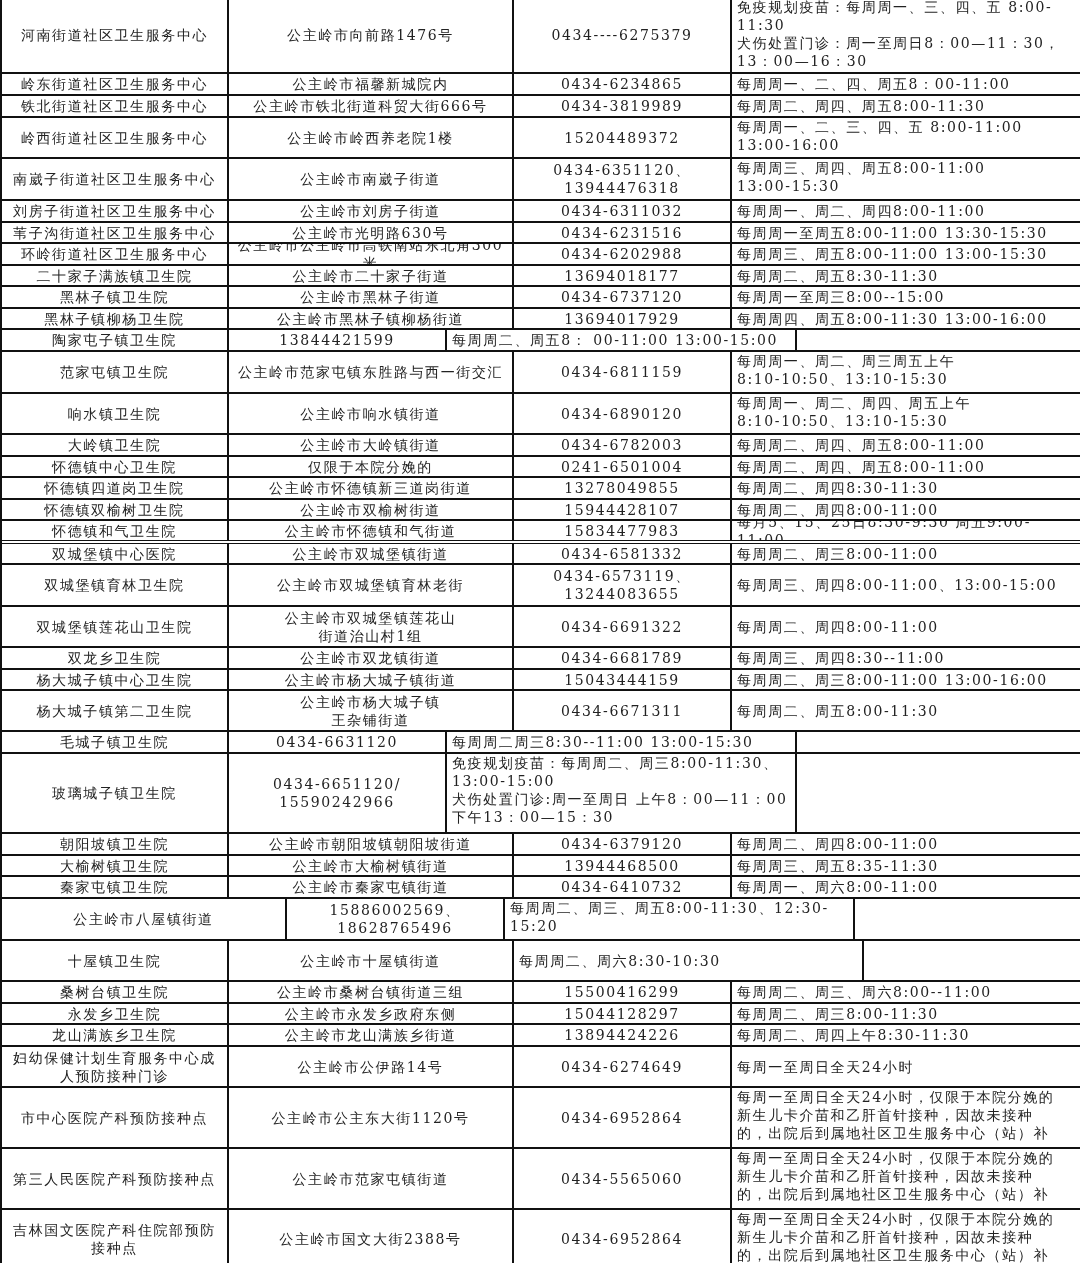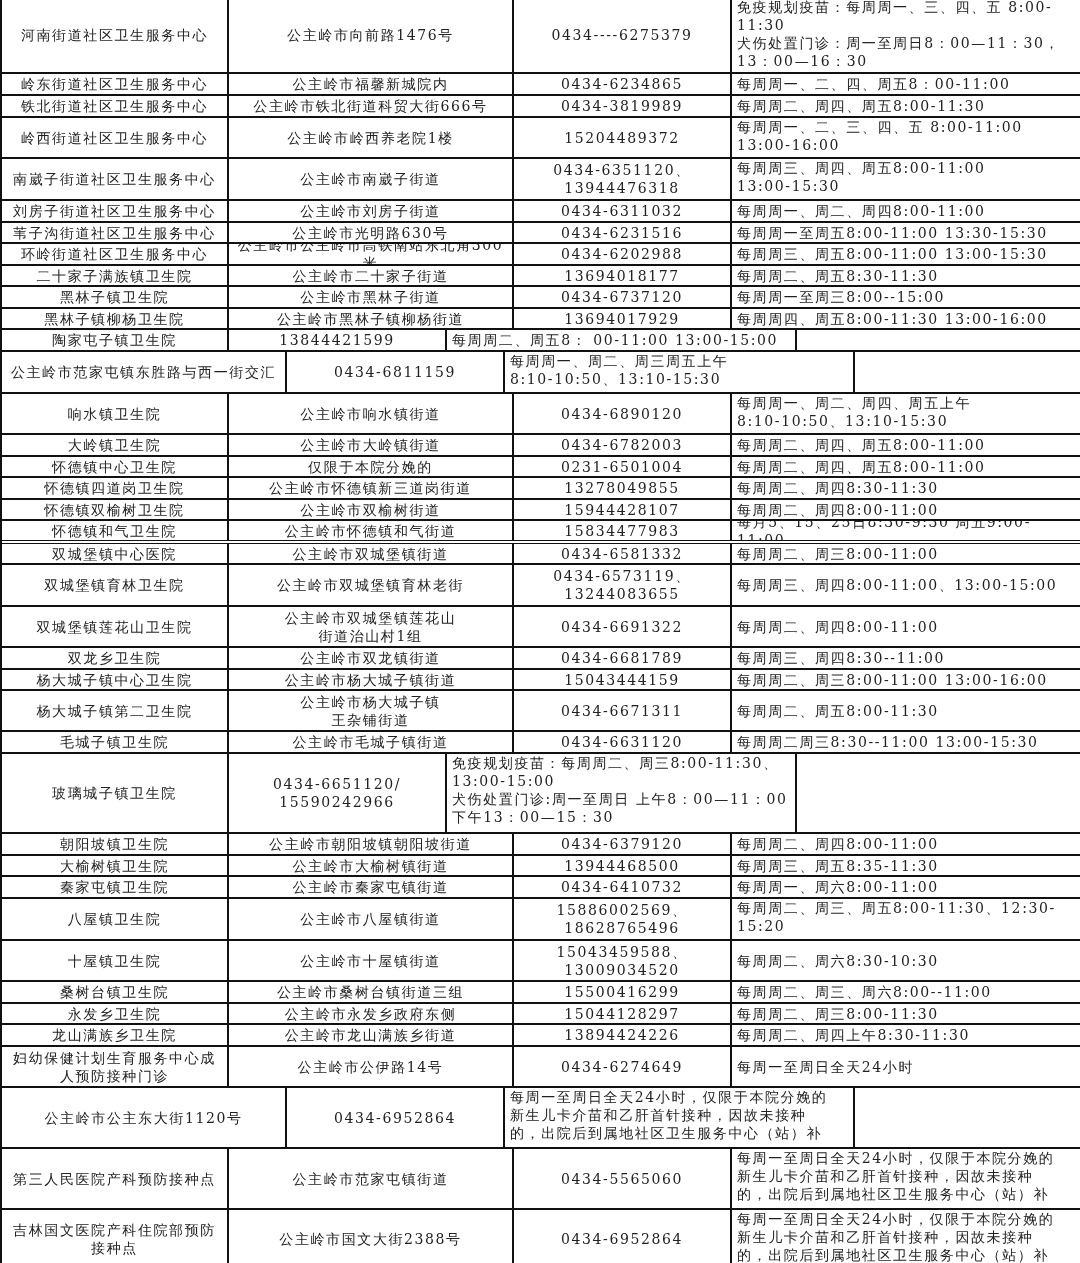--- a/index.html
+++ b/index.html
@@ -211,20 +211,23 @@
       </div>
     <div class="cell c-phone">
         <span class="inner">13844421599</span>
       </div>
     <div class="cell c-hours mid">
         <span class="inner">每周周二、周五8： 00-11:00 13:00-15:00</span>
       </div>
   </div>
 
   <div class="row" style="height: 42px;">
+    <div class="cell c-name">
+        <span class="inner">范家屯镇卫生院</span>
+      </div>
     <div class="cell c-addr">
         <span class="inner">公主岭市范家屯镇东胜路与西一街交汇</span>
       </div>
     <div class="cell c-phone">
         <span class="inner">0434-6811159</span>
       </div>
     <div class="cell c-hours">
         <span class="inner">每周周一、周二、周三周五上午
 8:10-10:50、13:10-15:30</span>
       </div>
@@ -262,21 +265,21 @@
   </div>
 
   <div class="row" style="height: 21px;">
     <div class="cell c-name">
         <span class="inner">怀德镇中心卫生院</span>
       </div>
     <div class="cell c-addr">
         <span class="inner">仅限于本院分娩的</span>
       </div>
     <div class="cell c-phone">
-        <span class="inner">0231-6501004</span>
+        <span class="inner">0241-6501004</span>
       </div>
     <div class="cell c-hours mid">
         <span class="inner">每周周二、周四、周五8:00-11:00</span>
       </div>
   </div>
 
   <div class="row" style="height: 22px;">
     <div class="cell c-name">
         <span class="inner">怀德镇四道岗卫生院</span>
       </div>
@@ -410,23 +413,20 @@
         <span class="inner">0434-6671311</span>
       </div>
     <div class="cell c-hours mid">
         <span class="inner">每周周二、周五8:00-11:30</span>
       </div>
   </div>
 
   <div class="row" style="height: 22px;">
     <div class="cell c-name">
         <span class="inner">毛城子镇卫生院</span>
-      </div>
-    <div class="cell c-addr">
-        <span class="inner">公主岭市毛城子镇街道</span>
       </div>
     <div class="cell c-phone">
         <span class="inner">0434-6631120</span>
       </div>
     <div class="cell c-hours mid">
         <span class="inner">每周周二周三8:30--11:00   13:00-15:30</span>
       </div>
   </div>
 
   <div class="row" style="height: 80px;">
@@ -484,47 +484,40 @@
       </div>
     <div class="cell c-phone">
         <span class="inner">0434-6410732</span>
       </div>
     <div class="cell c-hours mid">
         <span class="inner">每周周一、周六8:00-11:00</span>
       </div>
   </div>
 
   <div class="row" style="height: 42px;">
-    <div class="cell c-name">
-        <span class="inner">八屋镇卫生院</span>
-      </div>
     <div class="cell c-addr">
         <span class="inner">公主岭市八屋镇街道</span>
       </div>
     <div class="cell c-phone">
         <span class="inner">15886002569、
 18628765496</span>
       </div>
     <div class="cell c-hours">
         <span class="inner">每周周二、周三、周五8:00-11:30、12:30-
 15:20</span>
       </div>
   </div>
 
   <div class="row" style="height: 41px;">
     <div class="cell c-name">
         <span class="inner">十屋镇卫生院</span>
       </div>
     <div class="cell c-addr">
         <span class="inner">公主岭市十屋镇街道</span>
       </div>
-    <div class="cell c-phone">
-        <span class="inner">15043459588、
-13009034520</span>
-      </div>
     <div class="cell c-hours mid">
         <span class="inner">每周周二、周六8:30-10:30</span>
       </div>
   </div>
 
   <div class="row" style="height: 22px;">
     <div class="cell c-name">
         <span class="inner">桑树台镇卫生院</span>
       </div>
     <div class="cell c-addr">
@@ -578,20 +571,23 @@
       </div>
     <div class="cell c-phone">
         <span class="inner">0434-6274649</span>
       </div>
     <div class="cell c-hours mid">
         <span class="inner">每周一至周日全天24小时</span>
       </div>
   </div>
 
   <div class="row" style="height: 61px;">
+    <div class="cell c-name">
+        <span class="inner">市中心医院产科预防接种点</span>
+      </div>
     <div class="cell c-addr">
         <span class="inner">公主岭市公主东大街1120号</span>
       </div>
     <div class="cell c-phone">
         <span class="inner">0434-6952864</span>
       </div>
     <div class="cell c-hours">
         <span class="inner">每周一至周日全天24小时，仅限于本院分娩的
 新生儿卡介苗和乙肝首针接种，因故未接种
 的，出院后到属地社区卫生服务中心（站）补</span>

